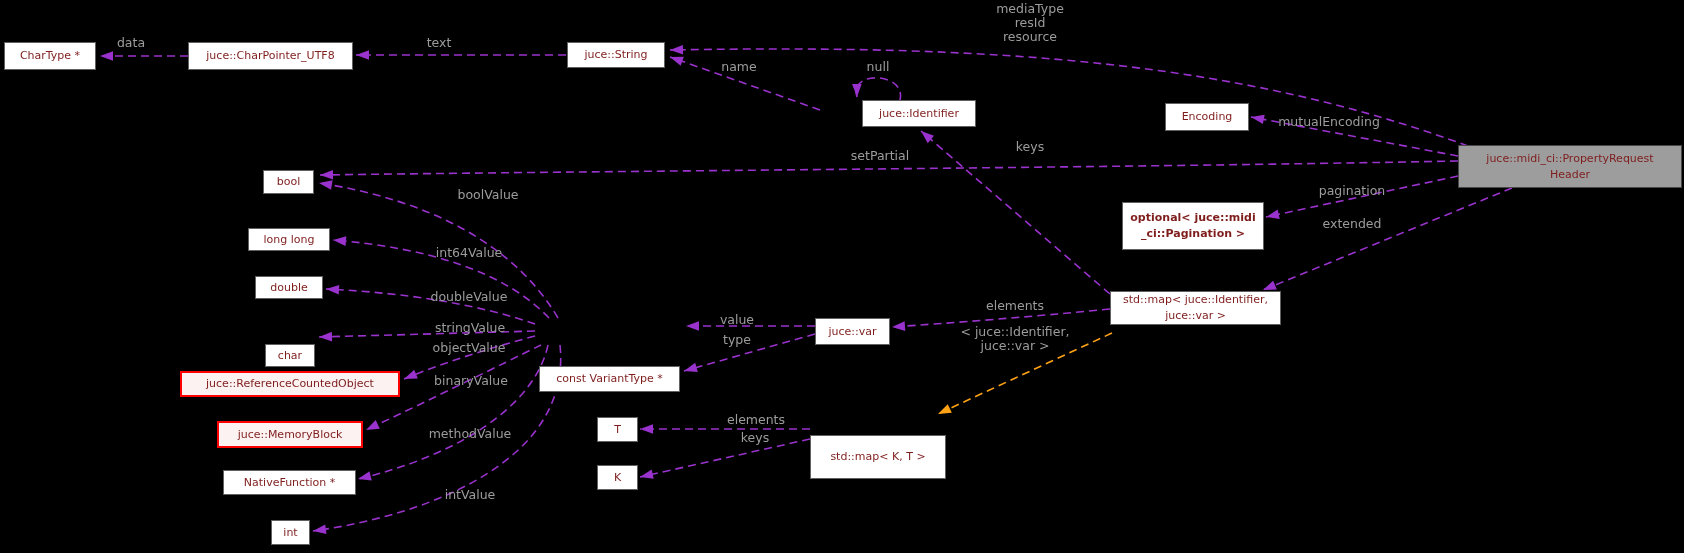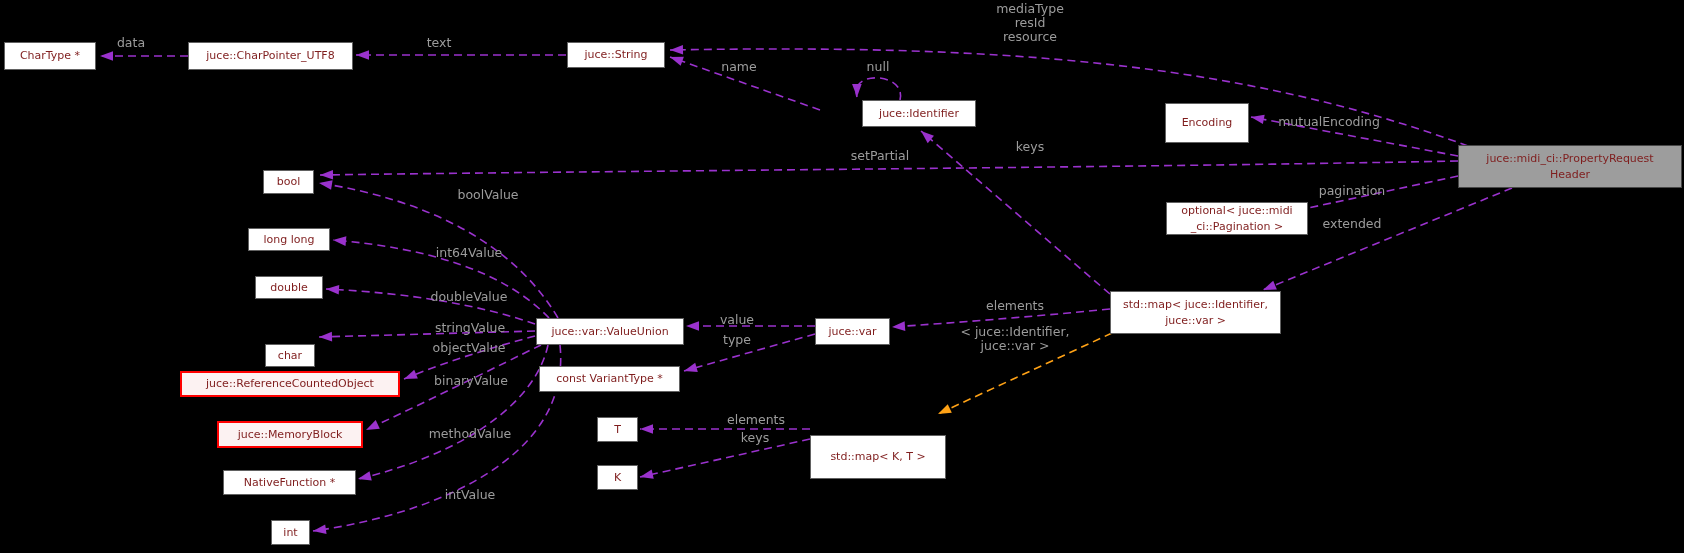--- a/index.html
+++ b/index.html
@@ -83,50 +83,47 @@
     </div>
     <div class="node normal" style="left: 188px; top: 42px; width: 165px; height: 28px;">
       <div class="nline">juce::CharPointer_UTF8</div>
     </div>
     <div class="node normal" style="left: 567px; top: 42px; width: 98px; height: 26px;">
       <div class="nline">juce::String</div>
     </div>
     <div class="node normal" style="left: 822px; top: 100px; width: 114px; height: 27px; margin-left: 40px;">
       <div class="nline">juce::Identifier</div>
     </div>
-    <div class="node normal" style="left: 1165px; top: 103px; width: 84px; height: 40px;">
+    <div class="node normal" style="left: 1165px; top: 103px; width: 84px; height: 28px;">
       <div class="nline">Encoding</div>
     </div>
     <div class="node main" style="left: 1458px; top: 145px; width: 224px; height: 43px;">
       <div class="nline">juce::midi_ci::PropertyRequest</div>
       <div class="nline">Header</div>
     </div>
     <div class="node normal" style="left: 263px; top: 170px; width: 51px; height: 24px;">
       <div class="nline">bool</div>
     </div>
-    <div class="node normal" style="left: 1166px; top: 202px; width: 142px; height: 33px;">
+    <div class="node normal" style="left: 1122px; top: 202px; width: 142px; height: 48px; font-weight: bold;">
       <div class="nline">optional&lt; juce::midi</div>
       <div class="nline">_ci::Pagination &gt;</div>
     </div>
     <div class="node normal" style="left: 248px; top: 228px; width: 82px; height: 23px;">
       <div class="nline">long long</div>
     </div>
     <div class="node normal" style="left: 255px; top: 276px; width: 68px; height: 23px;">
       <div class="nline">double</div>
     </div>
     <div class="node normal" style="left: 265px; top: 344px; width: 50px; height: 23px;">
       <div class="nline">char</div>
     </div>
-    <div class="node normal" style="left: 536px; top: 318px; width: 148px; height: 27px;">
-      <div class="nline">juce::var::ValueUnion</div>
-    </div>
     <div class="node normal" style="left: 815px; top: 318px; width: 75px; height: 27px;">
       <div class="nline">juce::var</div>
     </div>
-    <div class="node normal" style="left: 1110px; top: 291px; width: 171px; height: 43px;">
+    <div class="node normal" style="left: 1110px; top: 291px; width: 171px; height: 34px;">
       <div class="nline">std::map&lt; juce::Identifier,</div>
       <div class="nline">juce::var &gt;</div>
     </div>
     <div class="node normal" style="left: 539px; top: 366px; width: 141px; height: 26px;">
       <div class="nline">const VariantType *</div>
     </div>
     <div class="node red" style="left: 180px; top: 371px; width: 220px; height: 26px;">
       <div class="nline">juce::ReferenceCountedObject</div>
     </div>
     <div class="node red" style="left: 217px; top: 421px; width: 146px; height: 27px;">

